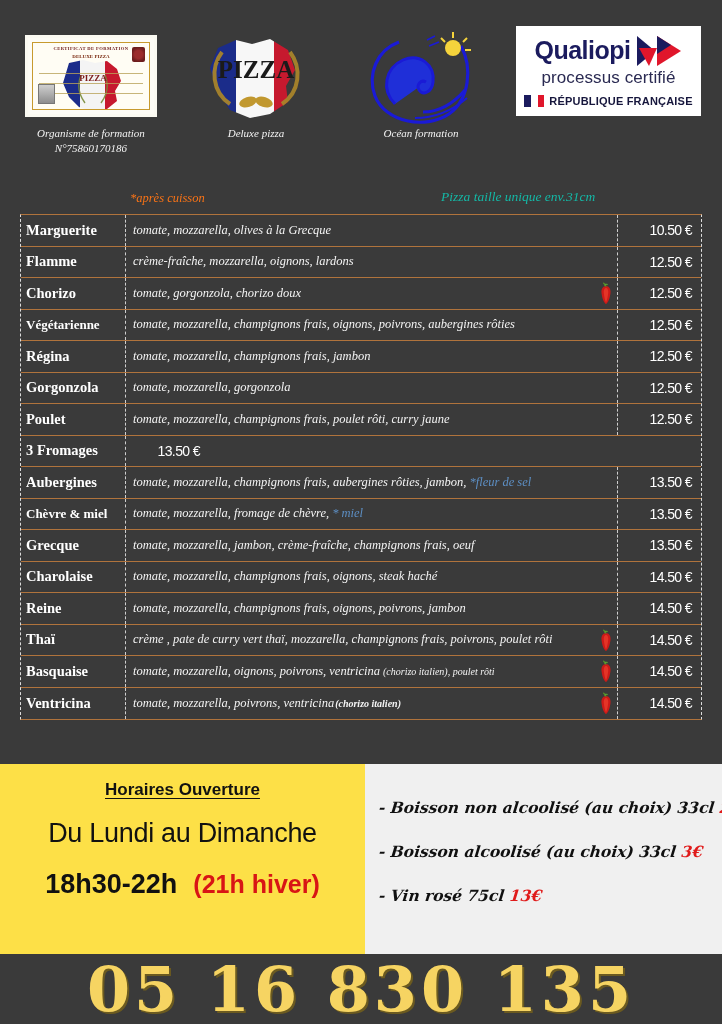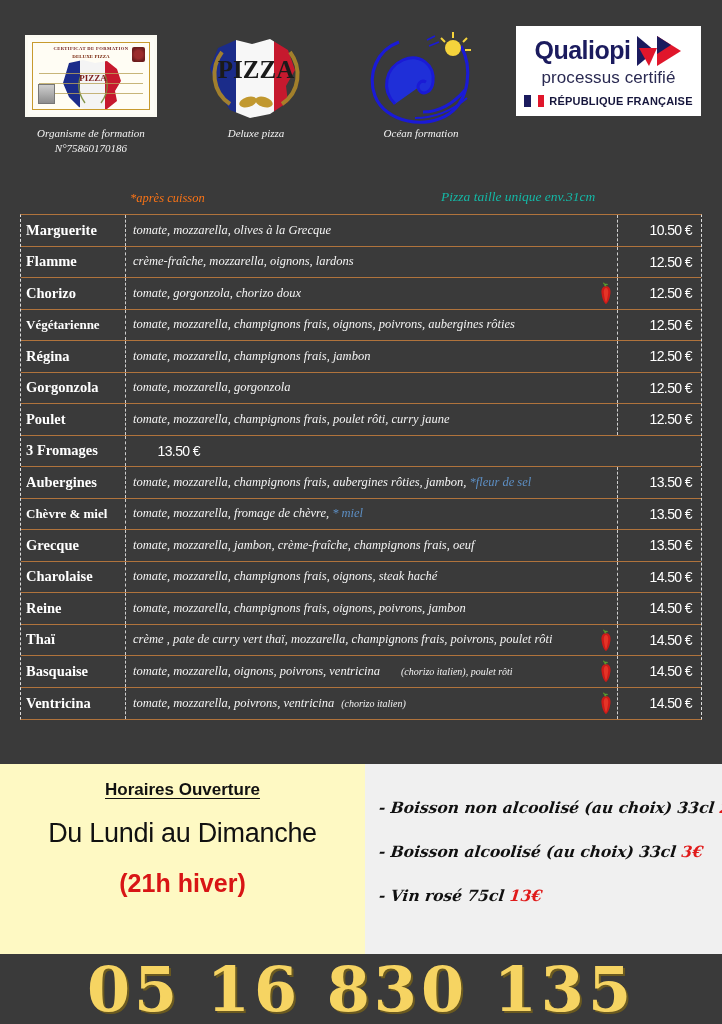--- a/index.html
+++ b/index.html
@@ -196,21 +196,21 @@
   
   .bottom {
     position:absolute;
     left:0; right:0;
     top:764px;
     height:190px;
     display:flex;
   }
   .hours {
     flex:0 0 365px;
-    background:#fef9c3;
+    background:#fde047;
     display:flex; flex-direction:column;
     align-items:center;
     padding-top:16px;
     font-family:"Liberation Sans", sans-serif;
   }
   .hours-title {
     font-size:17px; font-weight:bold; color:#111;
     text-decoration:underline; text-underline-offset:3px;
   }
   .hours-days {
@@ -487,51 +487,52 @@
   <path d="M7 4 C4 4 2 7 2.5 11 C3 16 5 21 7 22 C9 21 11 16 11.5 11 C12 7 10 4 7 4 Z" fill="#cc1a18"></path>
   <path d="M7 6 C5.5 6 4.4 8 4.8 11 C5.2 15 6.2 19 7 20.5 C7.8 19 8.8 15 9.2 11 C9.6 8 8.5 6 7 6 Z" fill="#e33427"></path>
   <path d="M7 4.5 C6.5 2.5 5.5 1.5 4.2 1" stroke="#4f8a2a" stroke-width="1.4" fill="none"></path>
   <path d="M5.5 3.5 C6.2 2.2 7.5 2 8.6 2.6" stroke="#5ea032" stroke-width="1.2" fill="none"></path>
 </svg>
     </div>
     <div class="row">
       <div class="c-name">Basquaise</div>
       <div class="c-desc">
         <span>tomate, mozzarella, oignons, poivrons, ventricina</span>
-        <span class="tiny" style="padding-left: 21px;">(chorizo italien), poulet rôti</span>
+        <span class="tiny" style="padding-left: 3px;">(chorizo italien), poulet rôti</span>
       </div>
       <div class="c-price">14.50 €</div>
       <svg class="chili" viewBox="0 0 14 24">
   <path d="M7 4 C4 4 2 7 2.5 11 C3 16 5 21 7 22 C9 21 11 16 11.5 11 C12 7 10 4 7 4 Z" fill="#cc1a18"></path>
   <path d="M7 6 C5.5 6 4.4 8 4.8 11 C5.2 15 6.2 19 7 20.5 C7.8 19 8.8 15 9.2 11 C9.6 8 8.5 6 7 6 Z" fill="#e33427"></path>
   <path d="M7 4.5 C6.5 2.5 5.5 1.5 4.2 1" stroke="#4f8a2a" stroke-width="1.4" fill="none"></path>
   <path d="M5.5 3.5 C6.2 2.2 7.5 2 8.6 2.6" stroke="#5ea032" stroke-width="1.2" fill="none"></path>
 </svg>
     </div>
     <div class="row">
       <div class="c-name">Ventricina</div>
       <div class="c-desc">
         <span>tomate, mozzarella, poivrons, ventricina</span>
-        <span class="tiny" style="padding-left: 7px;">(chorizo italien)</span>
+        <span class="tiny" style="padding-left: 1px; font-weight: bold;">(chorizo italien)</span>
       </div>
       <div class="c-price">14.50 €</div>
       <svg class="chili" viewBox="0 0 14 24">
   <path d="M7 4 C4 4 2 7 2.5 11 C3 16 5 21 7 22 C9 21 11 16 11.5 11 C12 7 10 4 7 4 Z" fill="#cc1a18"></path>
   <path d="M7 6 C5.5 6 4.4 8 4.8 11 C5.2 15 6.2 19 7 20.5 C7.8 19 8.8 15 9.2 11 C9.6 8 8.5 6 7 6 Z" fill="#e33427"></path>
   <path d="M7 4.5 C6.5 2.5 5.5 1.5 4.2 1" stroke="#4f8a2a" stroke-width="1.4" fill="none"></path>
   <path d="M5.5 3.5 C6.2 2.2 7.5 2 8.6 2.6" stroke="#5ea032" stroke-width="1.2" fill="none"></path>
 </svg>
     </div>
   </div>
 
 <div class="bottom">
   <div class="hours">
     <div class="hours-title">Horaires Ouverture</div>
     <div class="hours-days">Du Lundi au Dimanche</div>
     <div class="hours-line">
+      <span class="hours-time">18h30-22h</span>
       <span class="hours-winter">(21h hiver)</span>
     </div>
   </div>
   <div class="drinks" id="drinks-list">
       <div class="drink"><span>- Boisson non alcoolisé (au choix) 33cl </span><span class="p">2€</span></div>
       <div class="drink"><span>- Boisson alcoolisé (au choix) 33cl </span><span class="p">3€</span></div>
       <div class="drink"><span>- Vin rosé 75cl </span><span class="p">13€</span></div>
     </div>
 </div>
 

